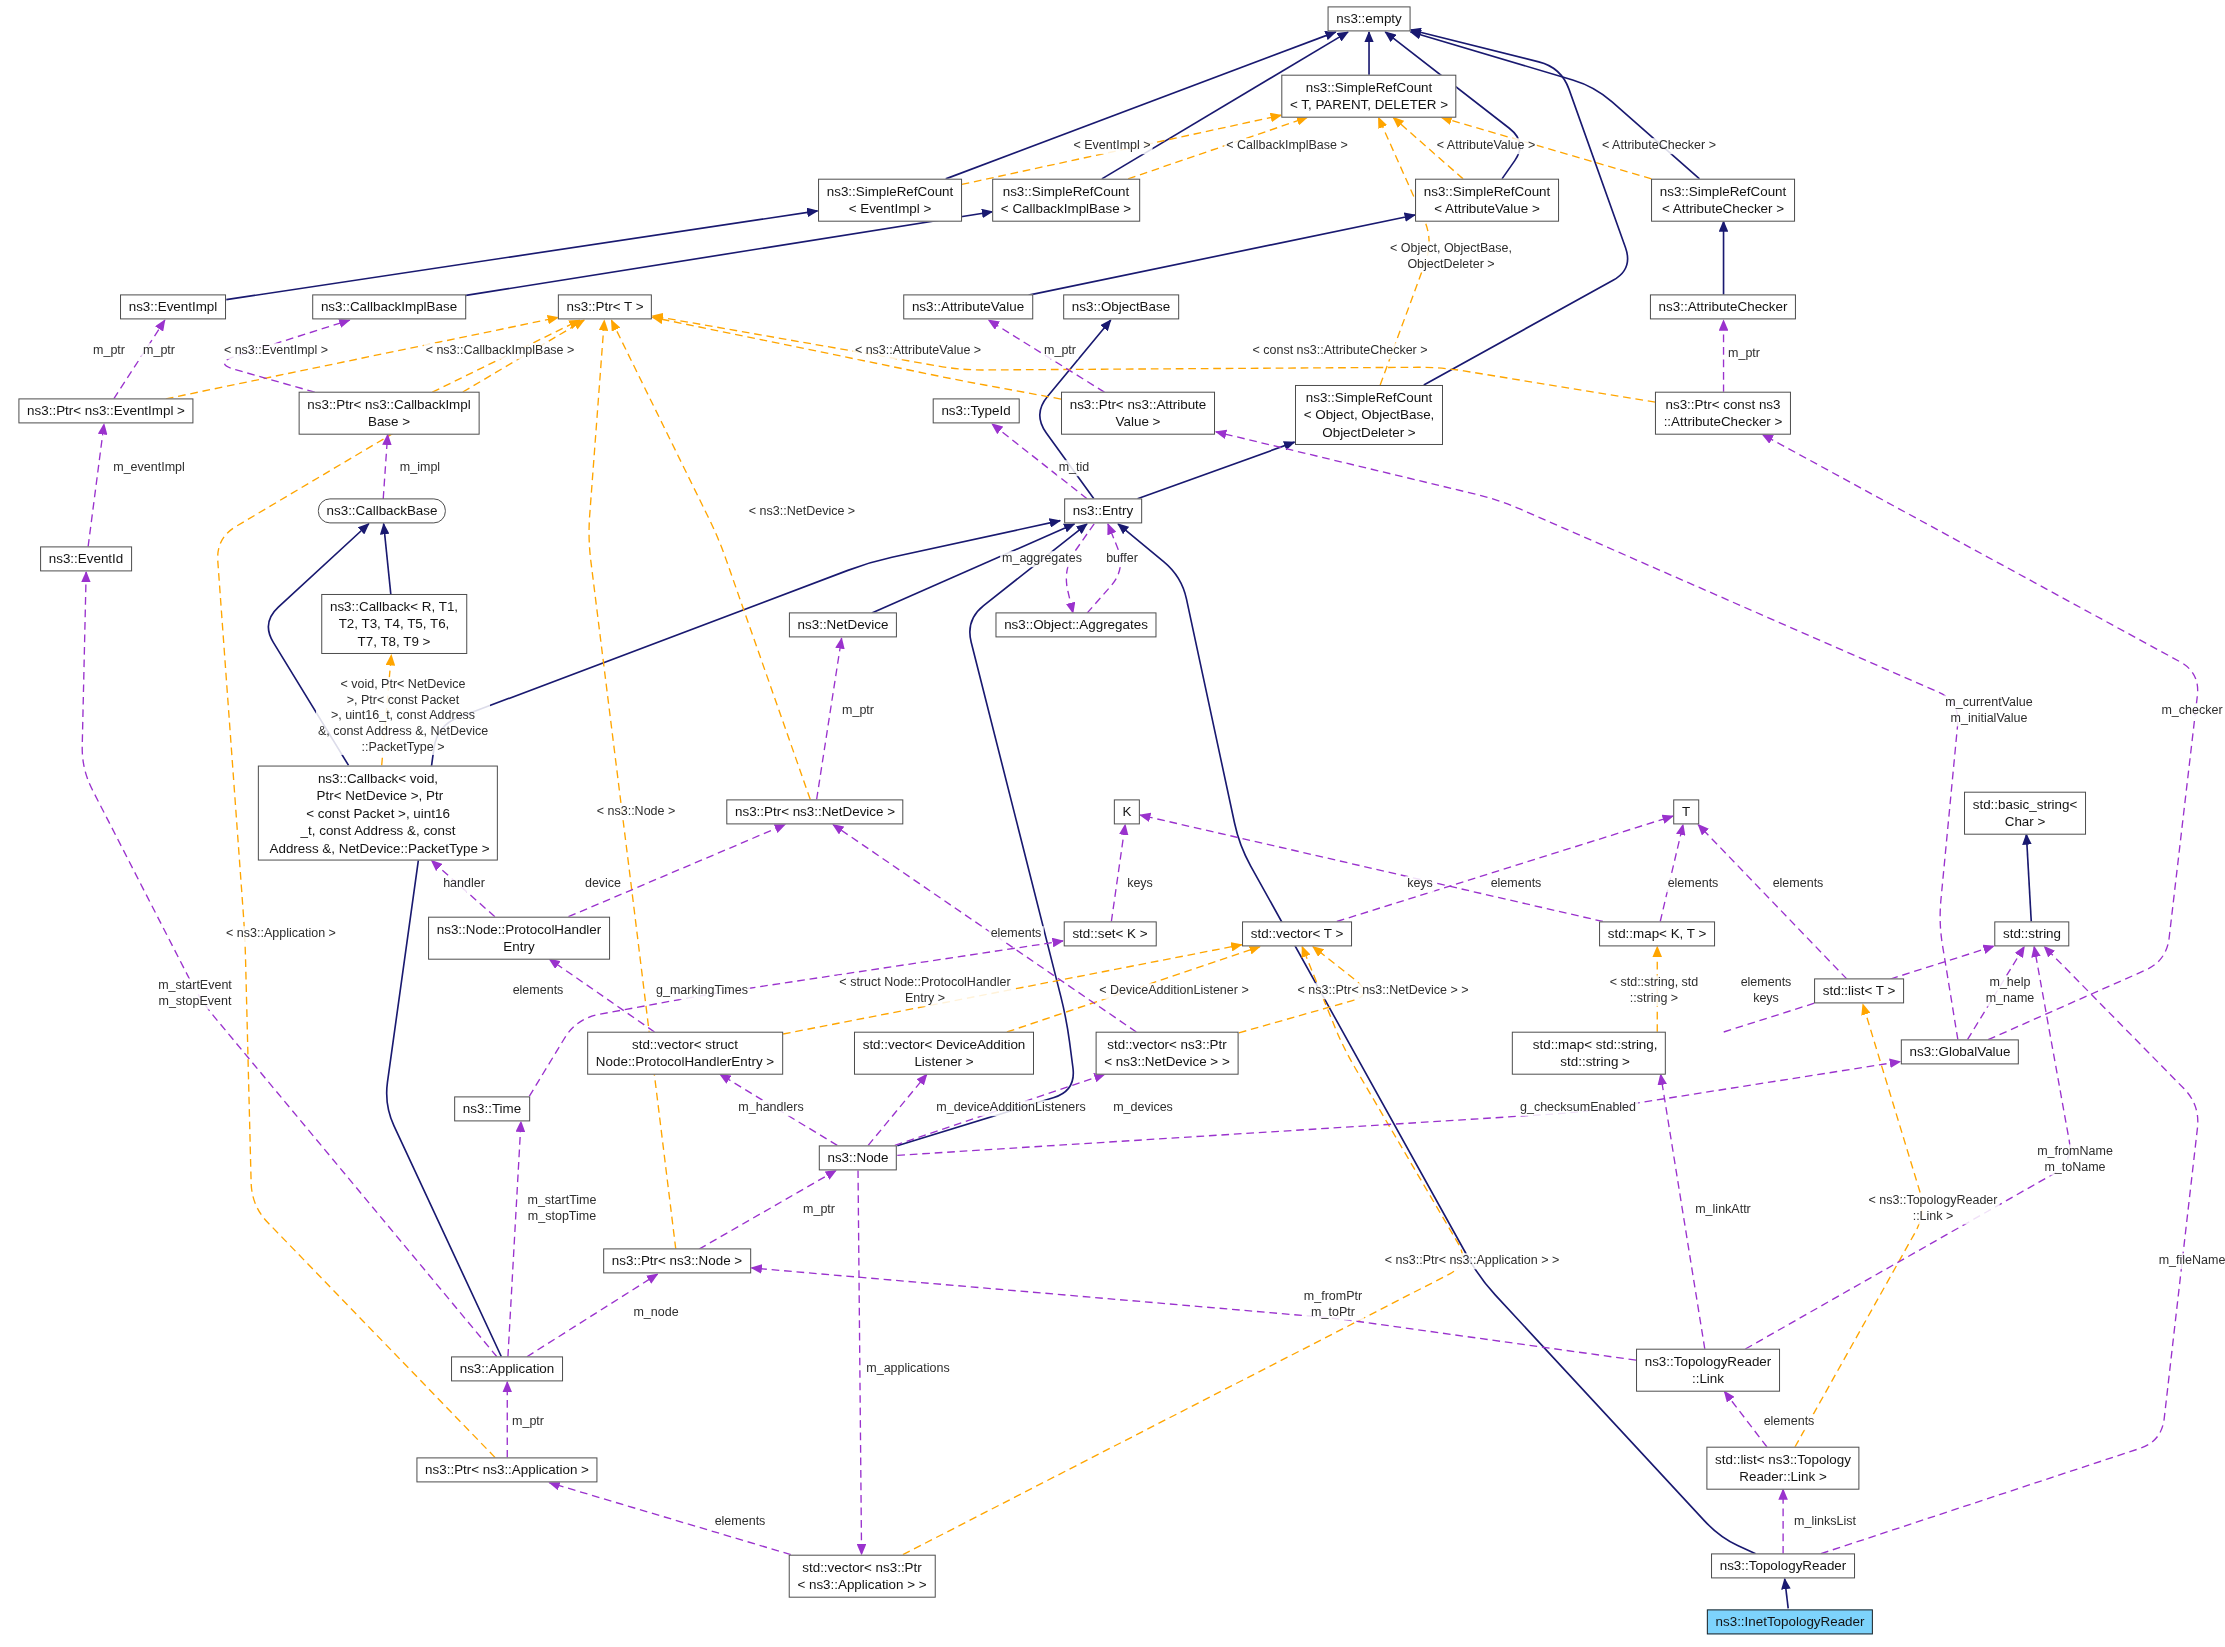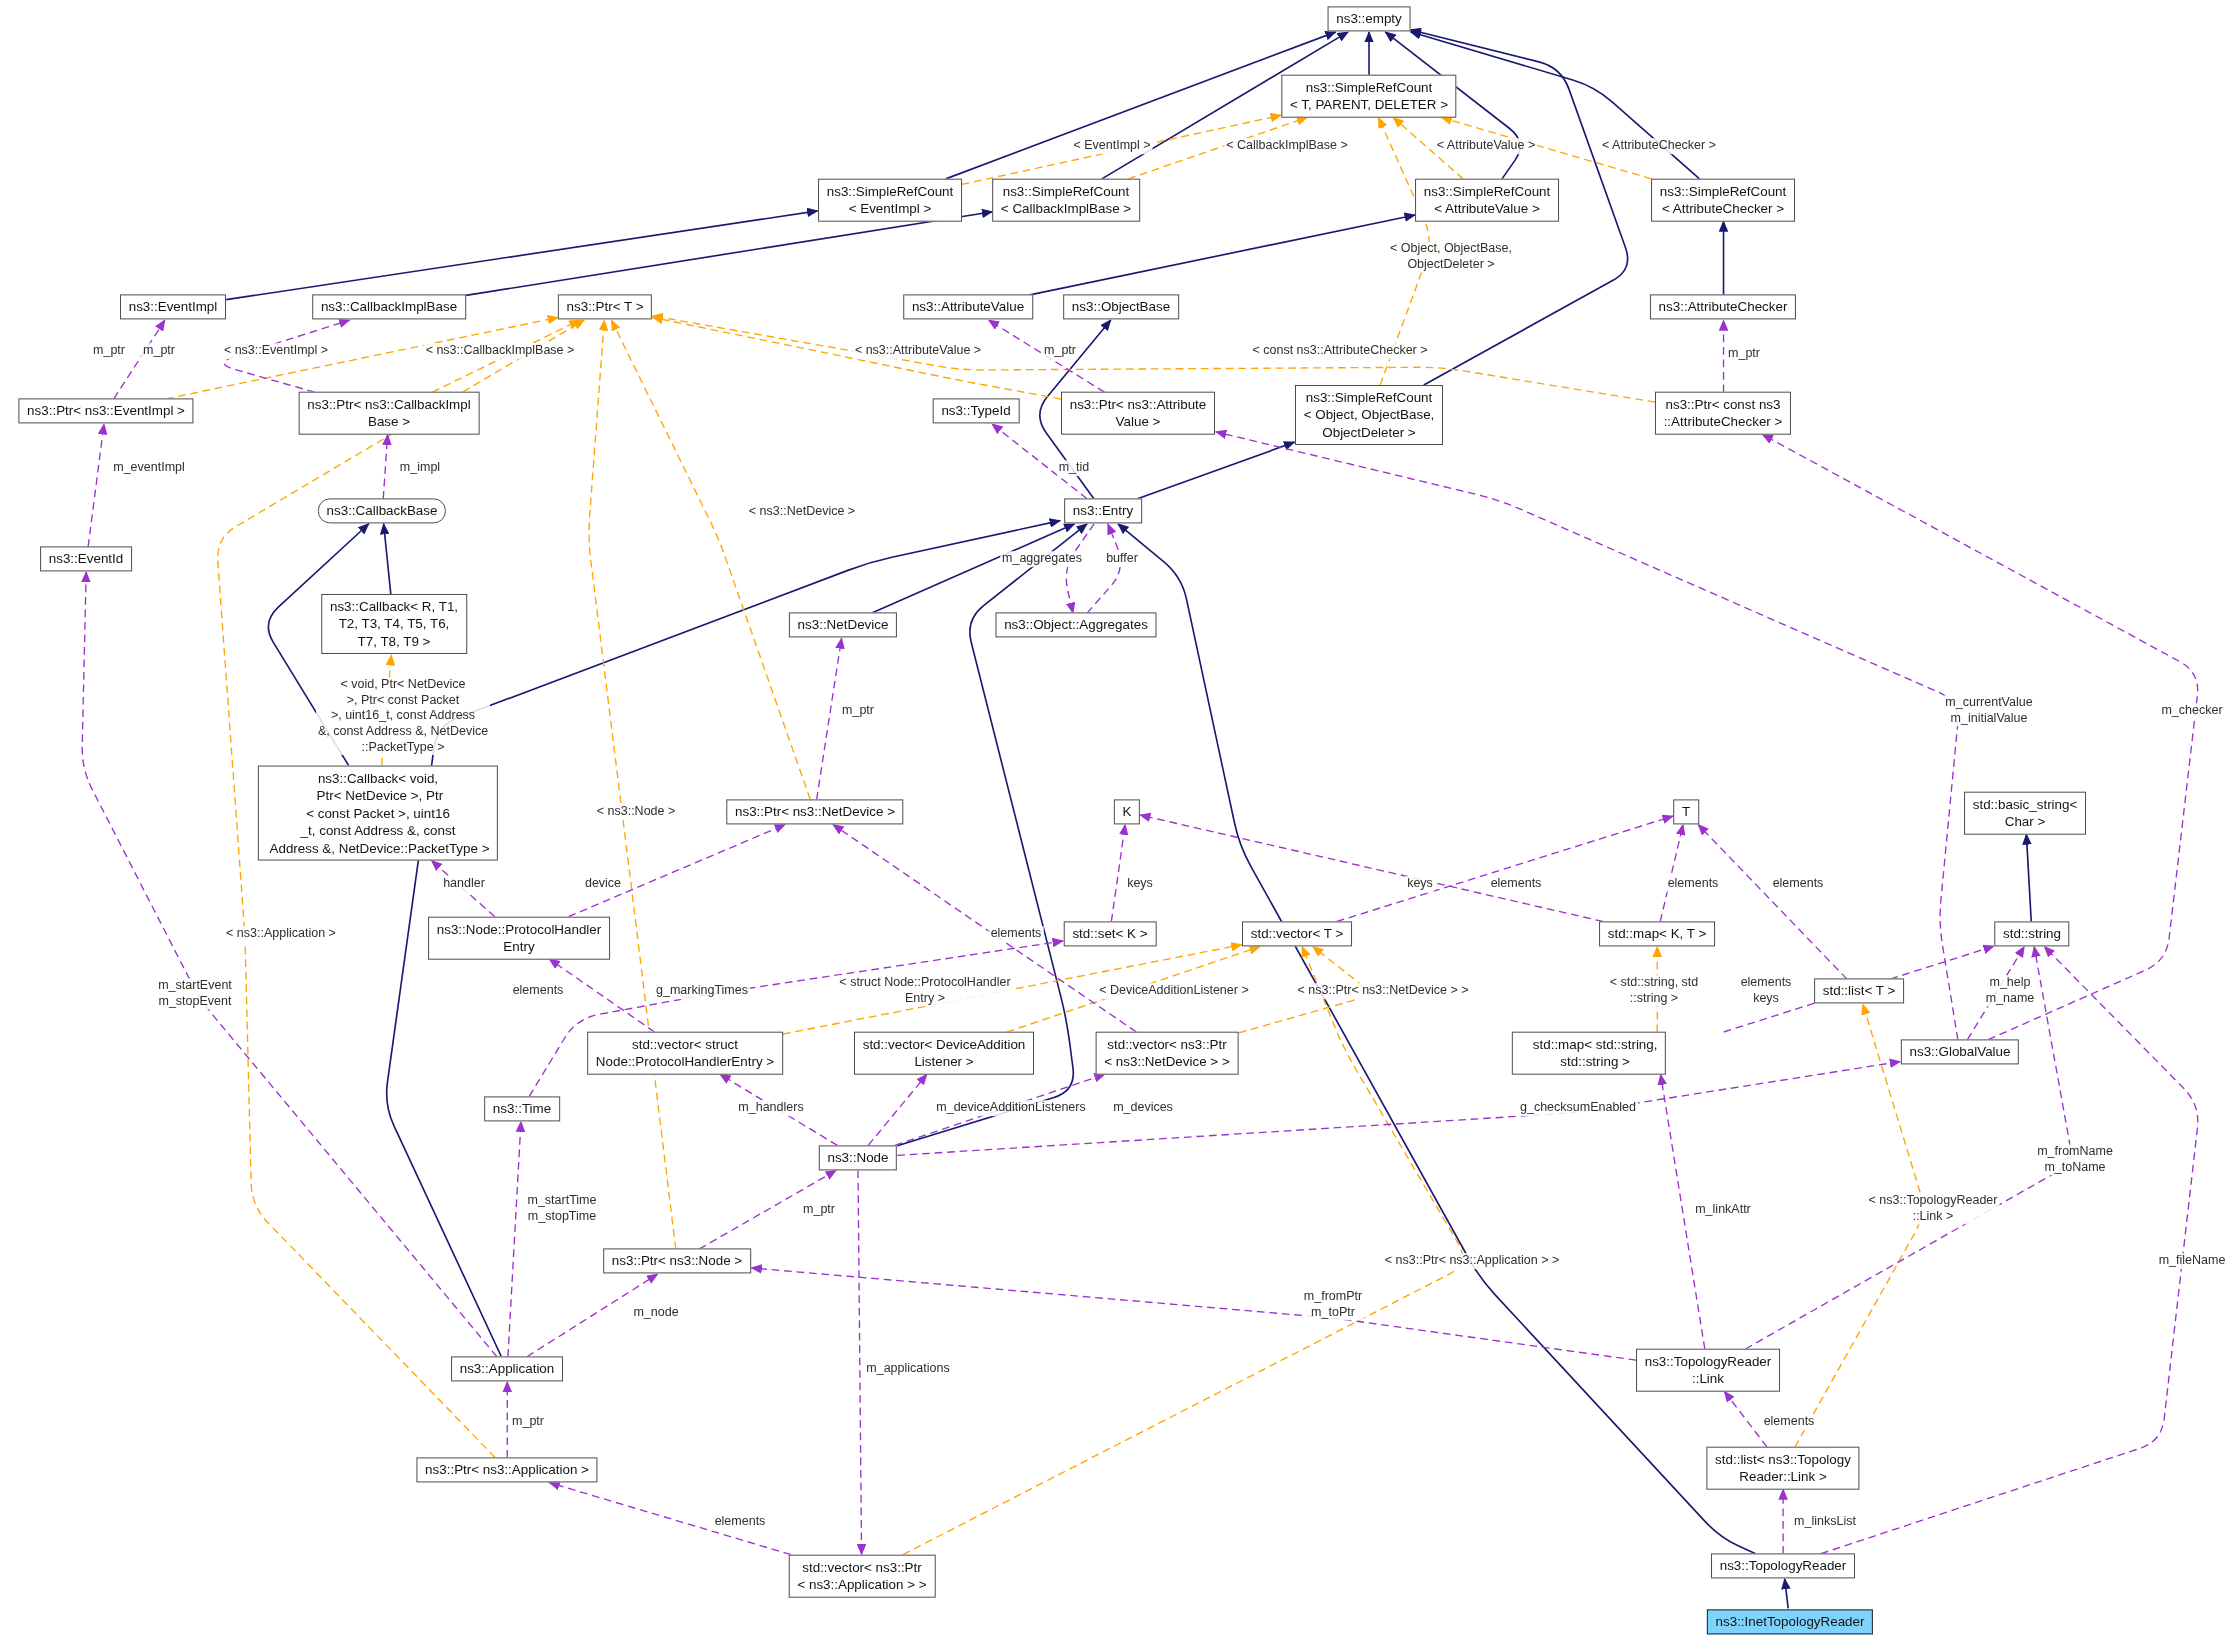--- a/index.html
+++ b/index.html
@@ -170,21 +170,21 @@
     <div class="cnode" style="left: 1859px; top: 991px;">std::list&lt; T &gt;</div>
     <div class="cnode" style="left: 685px; top: 1053px;">std::vector&lt; struct
 Node::ProtocolHandlerEntry &gt;</div>
     <div class="cnode" style="left: 944px; top: 1053px;">std::vector&lt; DeviceAddition
 Listener &gt;</div>
     <div class="cnode" style="left: 1167px; top: 1053px;">std::vector&lt; ns3::Ptr
 &lt; ns3::NetDevice &gt; &gt;</div>
     <div class="cnode" style="left: 1589px; top: 1053px; padding-left: 20px;">std::map&lt; std::string,
 std::string &gt;</div>
     <div class="cnode" style="left: 1960px; top: 1052px;">ns3::GlobalValue</div>
-    <div class="cnode" style="left: 522px; top: 1109px; text-align: right;">ns3::Time</div>
+    <div class="cnode" style="left: 492px; top: 1109px; text-align: right;">ns3::Time</div>
     <div class="cnode" style="left: 858px; top: 1158px;">ns3::Node</div>
     <div class="cnode" style="left: 677px; top: 1261px;">ns3::Ptr&lt; ns3::Node &gt;</div>
     <div class="cnode" style="left: 1708px; top: 1370px;">ns3::TopologyReader
 ::Link</div>
     <div class="cnode" style="left: 507px; top: 1369px;">ns3::Application</div>
     <div class="cnode" style="left: 507px; top: 1470px;">ns3::Ptr&lt; ns3::Application &gt;</div>
     <div class="cnode" style="left: 1783px; top: 1468px;">std::list&lt; ns3::Topology
 Reader::Link &gt;</div>
     <div class="cnode" style="left: 862px; top: 1576px;">std::vector&lt; ns3::Ptr
 &lt; ns3::Application &gt; &gt;</div>

